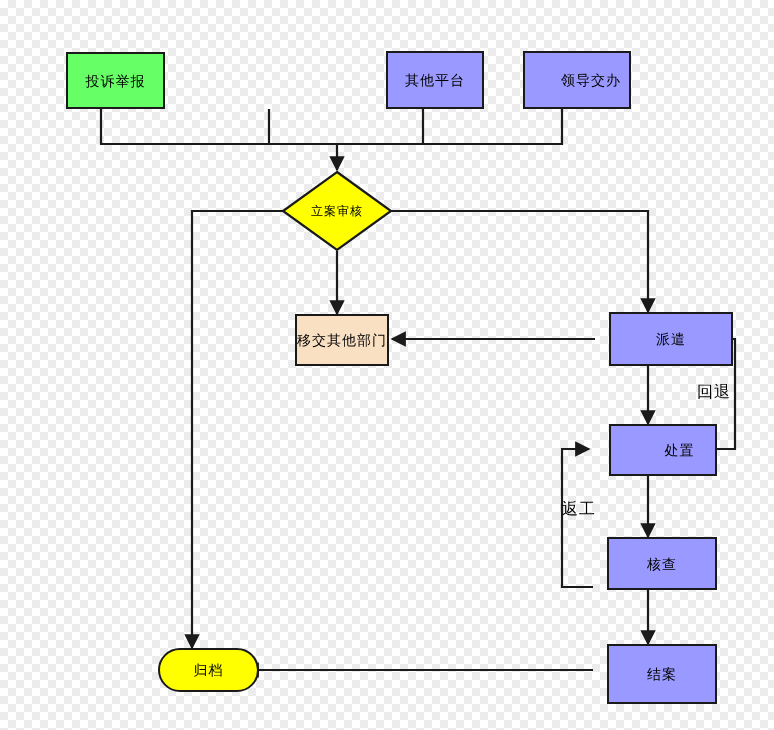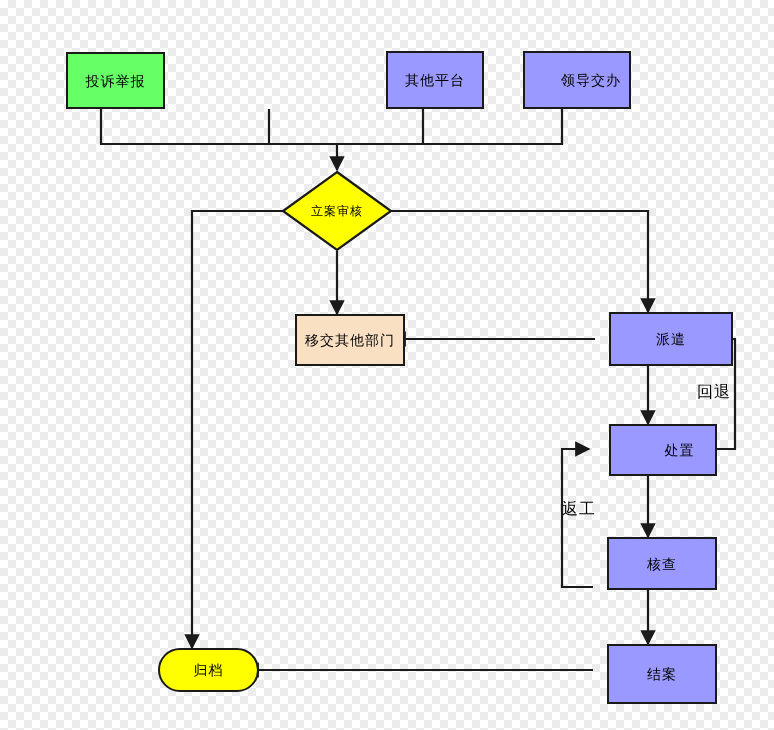--- a/index.html
+++ b/index.html
@@ -133,21 +133,21 @@
     <span>领导交办</span>
   </div>
 
   <div class="diamond" style="left:281px; top:170px; width:112px; height:82px;">
     <svg class="dshape" viewBox="0 0 112 82" xmlns="http://www.w3.org/2000/svg">
       <polygon points="56,2 110,41 56,80 2,41" fill="#ffff00" stroke="#1a1a1a" stroke-width="2.2"></polygon>
     </svg>
     <span class="dlabel">立案审核</span>
   </div>
 
-  <div class="node peach" style="left:281px; top:314px; width:110px; height:52px;">
+  <div class="node peach" style="left:281px; top:314px; width:94px; height:52px;">
     <span>移交其他部门</span>
   </div>
 
   <div class="node purple" style="left:595px; top:312px; width:124px; height:54px;">
     <span>派遣</span>
   </div>
 
   <div class="node purple" style="left:595px; top:424px; width:108px; height:52px;padding-left:33px;">
     <span>处置</span>
   </div>

